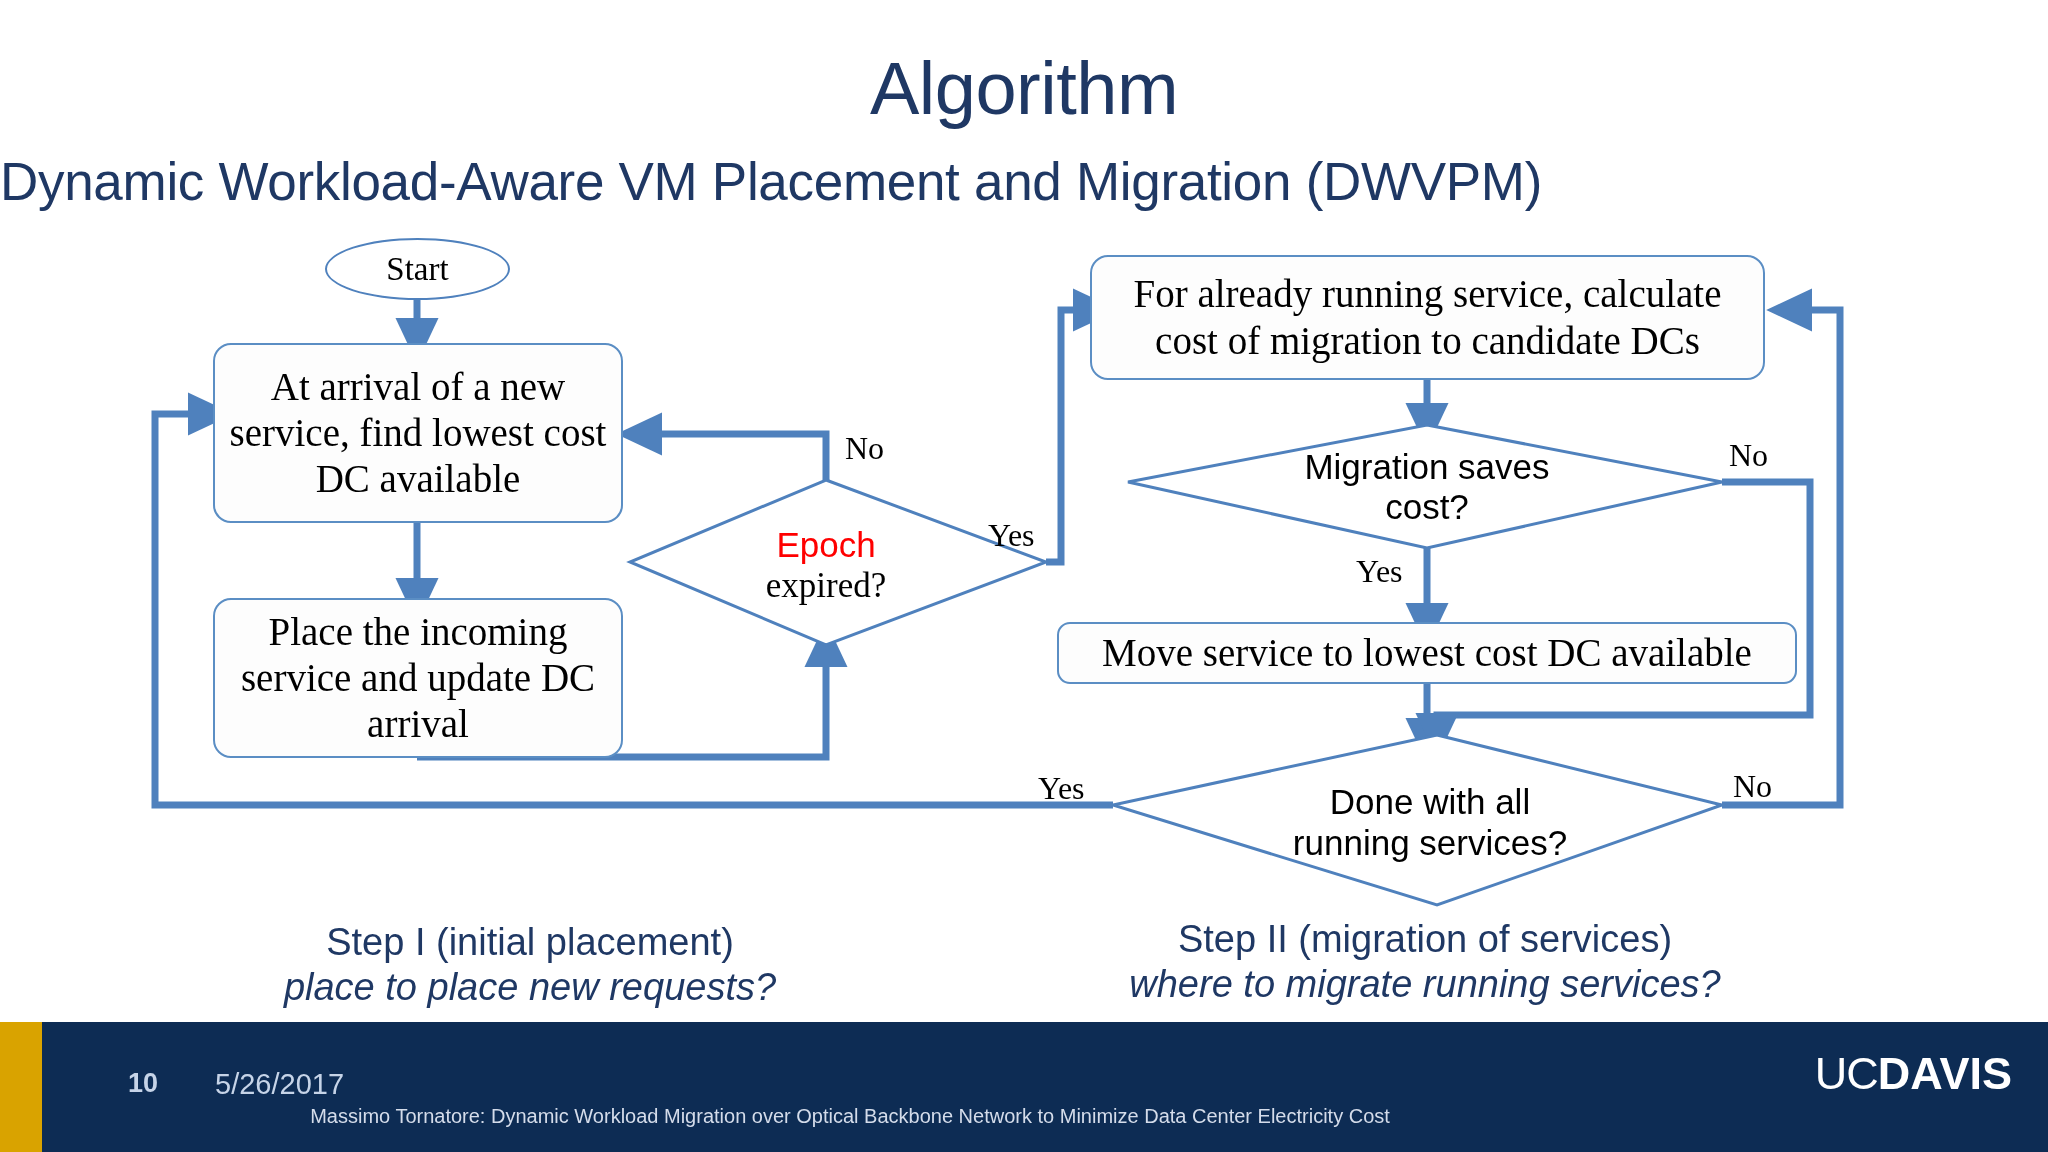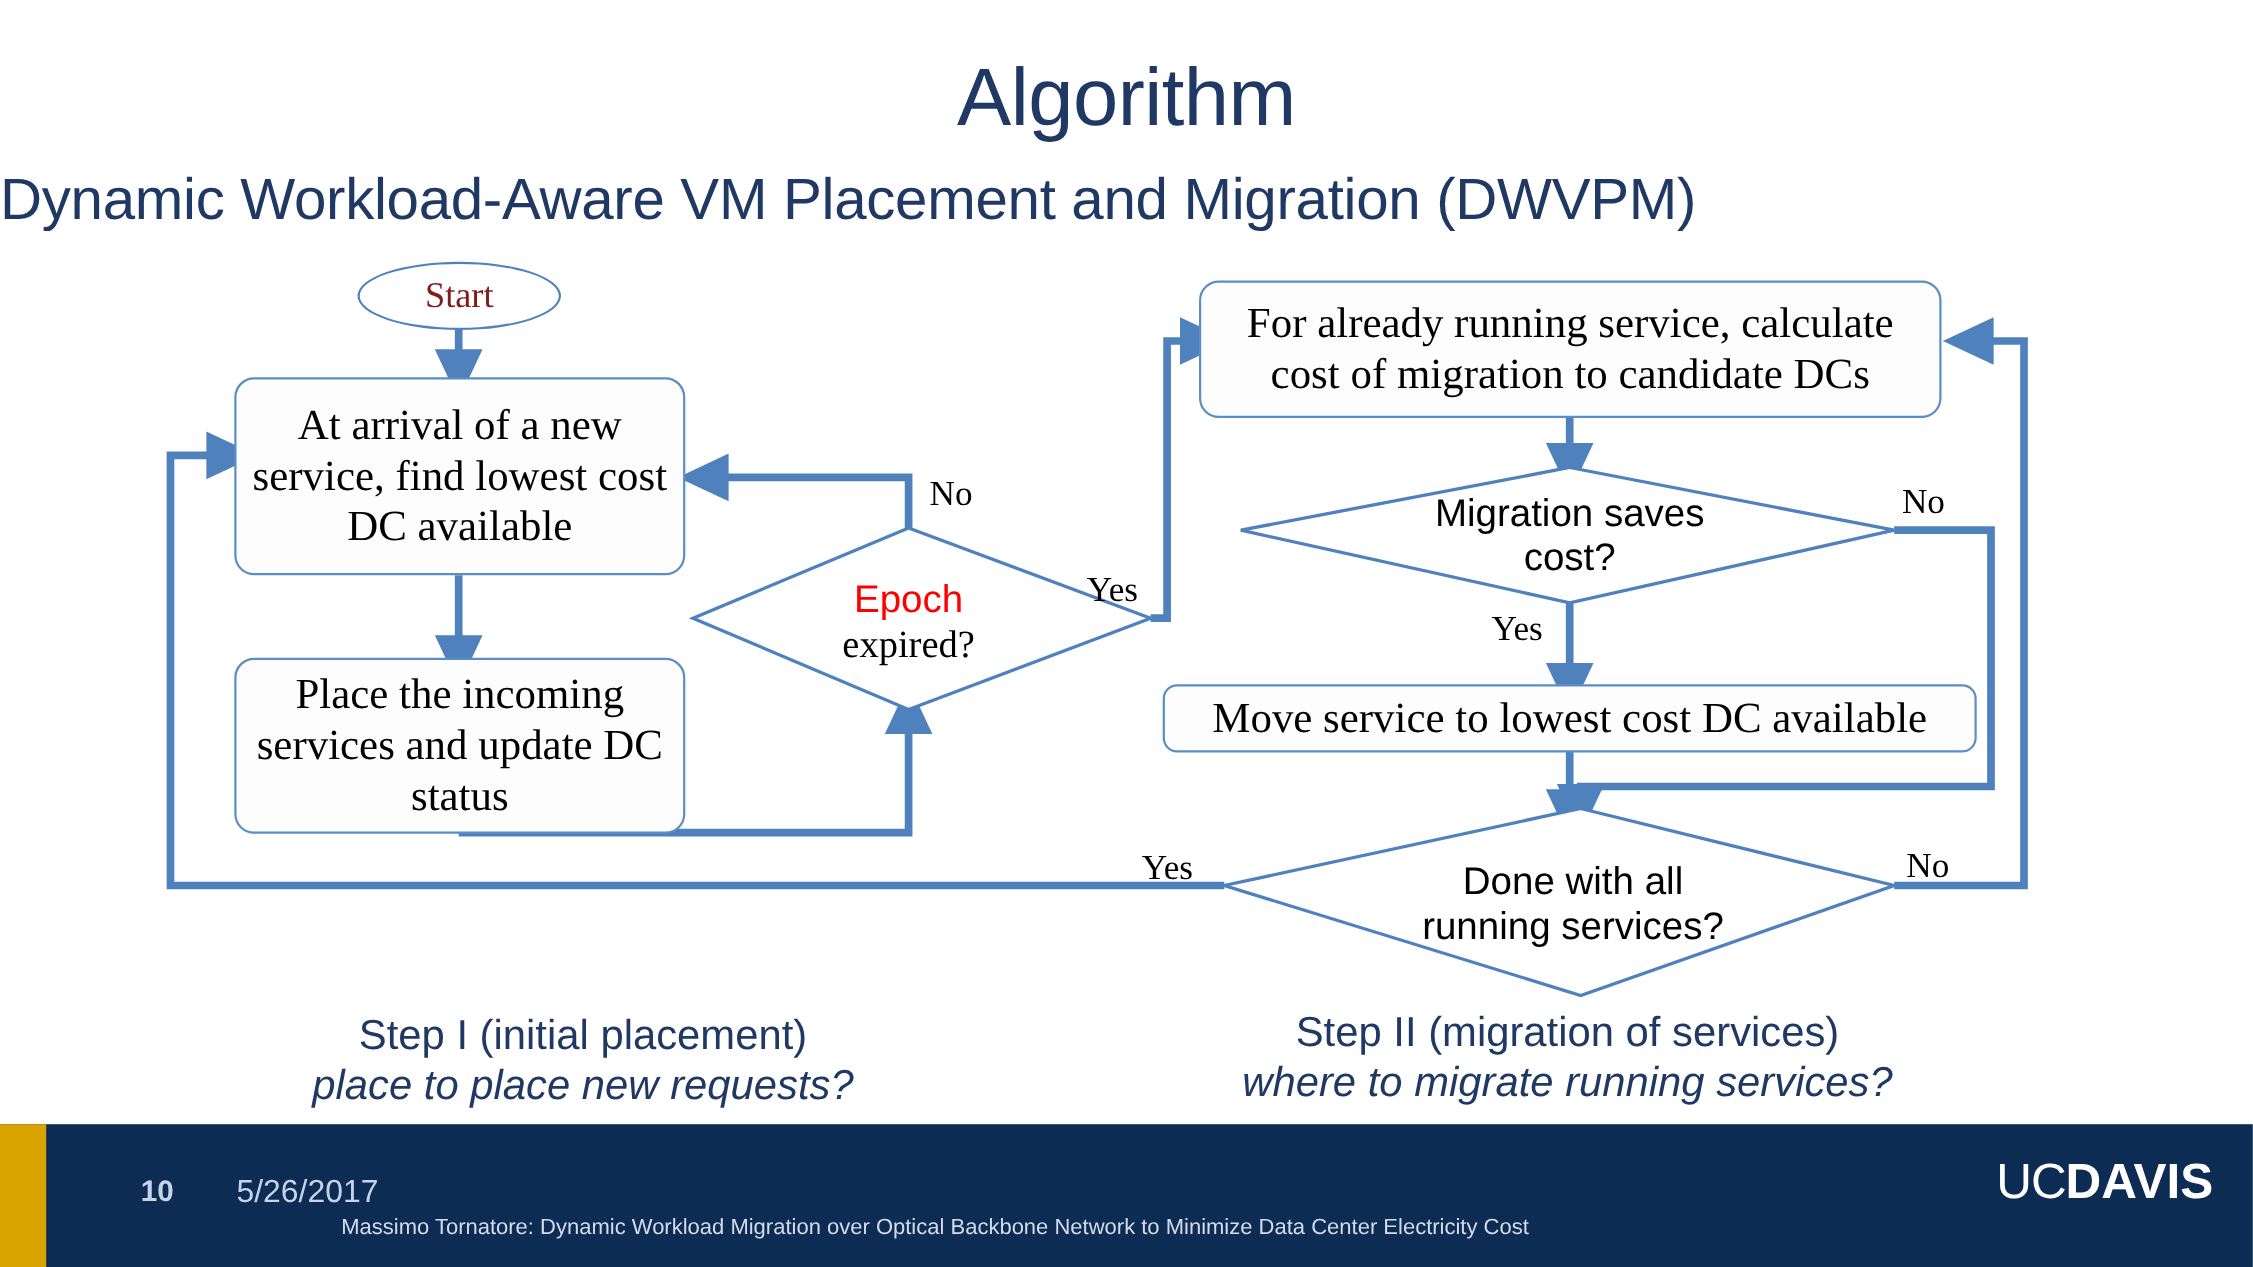--- a/index.html
+++ b/index.html
@@ -48,21 +48,21 @@
     padding:4px 12px;
   }
   .ellipse{
     position:absolute;
     box-sizing:border-box;
     border:2px solid #4f81bd;
     border-radius:50%;
     background:#ffffff;
     display:flex;align-items:center;justify-content:center;
     font-family:"Liberation Serif", serif;
-    font-size:33px;color:#7f1d1d;
+    font-size:33px;color:#000000;
   }
   .diamond-label{
     position:absolute;
     display:flex;align-items:center;justify-content:center;
     text-align:center;
     line-height:1.15;
     color:#000;
     pointer-events:none;
   }
   .sans{font-family:"Liberation Sans", sans-serif;}
@@ -169,21 +169,21 @@
 
     <div class="ellipse" style="left:325px;top:238px;width:185px;height:62px;">
       <span>Start</span>
     </div>
 
     <div class="nodebox" style="left:213px;top:343px;width:410px;height:180px;">
       <span>At arrival of a new service, find lowest cost DC available</span>
     </div>
 
     <div class="nodebox" style="left:213px;top:598px;width:410px;height:160px;">
-      <span>Place the incoming services and update DC status</span>
+      <span>Place the incoming service and update DC arrival</span>
     </div>
 
     <div class="nodebox" style="left:1090px;top:255px;width:675px;height:125px;">
       <span>For already running service, calculate cost of migration to candidate DCs</span>
     </div>
 
     <div class="nodebox" style="left:1057px;top:622px;width:740px;height:62px;border-radius:13px;">
       <span>Move service to lowest cost DC available</span>
     </div>
 

